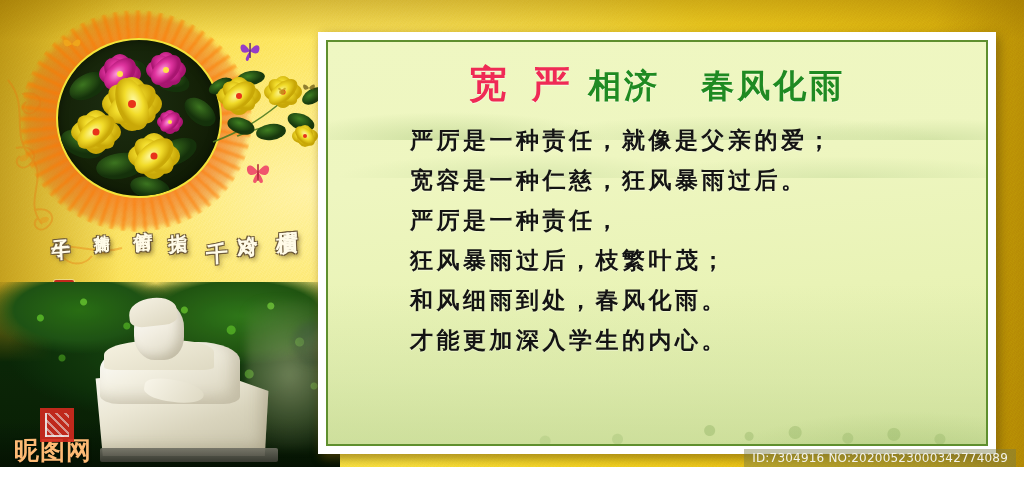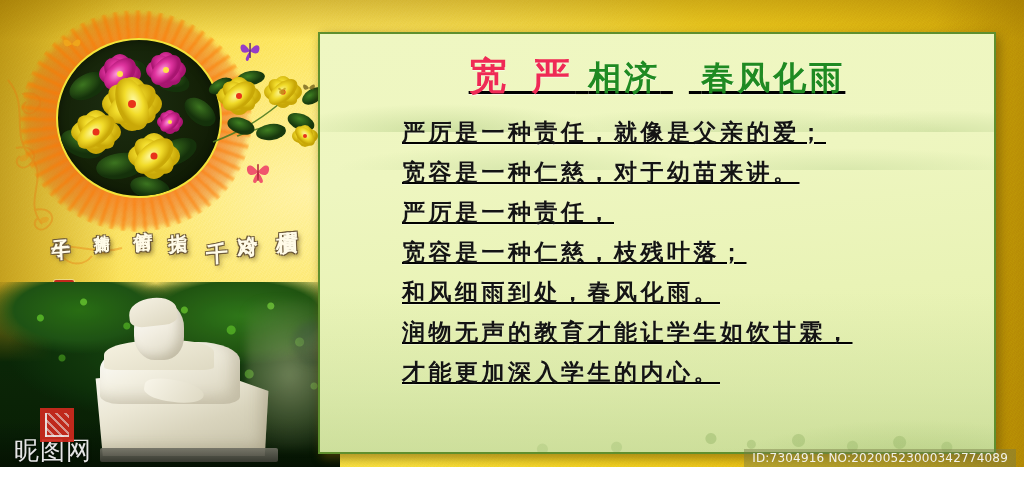--- a/index.html
+++ b/index.html
@@ -179,23 +179,22 @@
     background:linear-gradient(180deg,#6f6f63,#3e3e36);border-radius:2px;opacity:.9;
   }
 
   
   .board-shadow{
     position:absolute;left:322px;top:36px;width:678px;height:422px;
     background:rgba(90,70,10,.35);filter:blur(6px);border-radius:2px;
   }
   .board{
     position:absolute;left:318px;top:32px;width:678px;height:422px;
-    background:#ffffff;padding:0;
+    background:#ffffff;padding:8px;
     box-shadow:3px 4px 9px rgba(120,90,10,.35);
-    text-decoration:underline;
   }
   .board-inner{
     position:relative;width:100%;height:100%;
     border:2px solid #5f8f2e;
     background:linear-gradient(175deg,#eff7c2 0%,#eef6c0 32%,#e9f3b6 62%,#e4efaa 100%);
     overflow:hidden;
   }
   
   .hill{position:absolute;left:0;width:100%;background-repeat:no-repeat;}
   .hill-a{
@@ -263,21 +262,21 @@
     text-shadow:0 1px 0 rgba(255,255,255,.35);
   }
 
   
   .wm-left{
     position:absolute;left:14px;bottom:10px;z-index:9;
     display:flex;align-items:center;gap:2px;
   }
   .wm-cn{
     font-family:"DejaVu Sans","Liberation Sans",sans-serif;
-    font-weight:400;font-size:25px;color:#e5e5e5;letter-spacing:1px;
+    font-weight:700;font-size:25px;color:#fdba74;letter-spacing:1px;
     text-shadow:0 1px 3px rgba(0,0,0,.8);
     position:relative;
   }
   .wm-seal{
     position:absolute;left:26px;top:-26px;width:34px;height:34px;
     background:#cf2a1e;border:2px solid #cf2a1e;opacity:.92;
   }
   .wm-seal::after{
     content:"";position:absolute;inset:3px;
     background:
@@ -559,25 +558,24 @@
 
         <div class="title">
           <span class="t-red">宽 严</span>
           <span class="t-green">相济</span>
           <span class="t-gap"></span>
           <span class="t-green">春风化雨</span>
         </div>
 
         <div class="lines">
           <div class="line">严厉是一种责任，就像是父亲的爱；</div>
-          <div class="line">宽容是一种仁慈，对于幼苗来讲。</div>
+          <div class="line">宽容是一种仁慈，狂风暴雨过后。</div>
           <div class="line">严厉是一种责任，</div>
-          <div class="line">宽容是一种仁慈，枝残叶落；</div>
+          <div class="line">狂风暴雨过后，枝繁叶茂；</div>
           <div class="line">和风细雨到处，春风化雨。</div>
-          <div class="line">润物无声的教育才能让学生如饮甘霖，</div>
           <div class="line">才能更加深入学生的内心。</div>
         </div>
 
       </div>
     </div>
   </div>
 
   <div class="wm-left">
     <span class="wm-cn">昵图网</span>
     <span class="wm-seal"></span>

